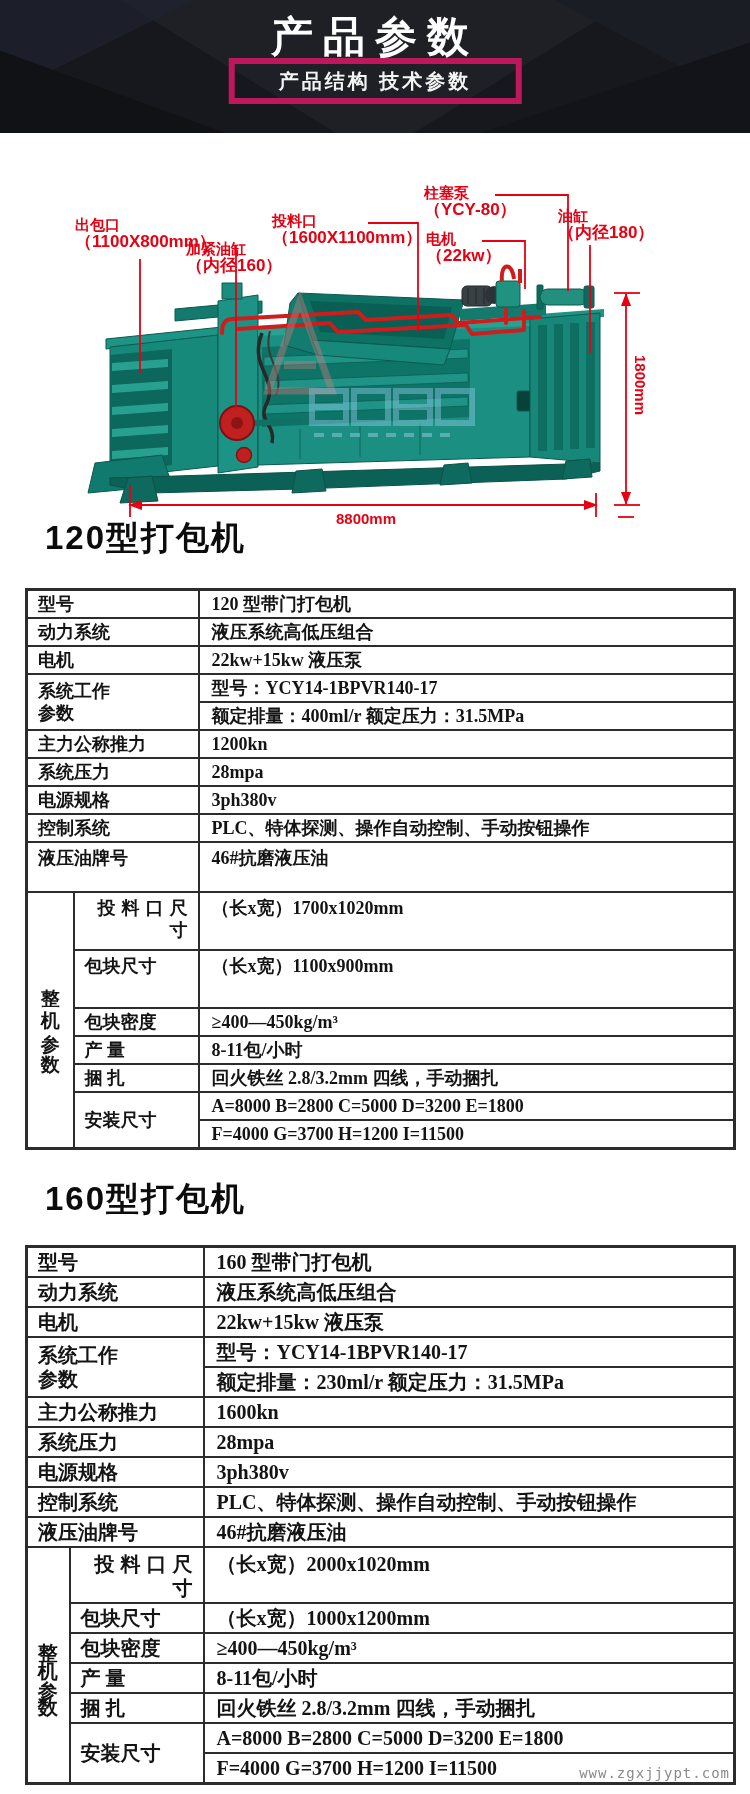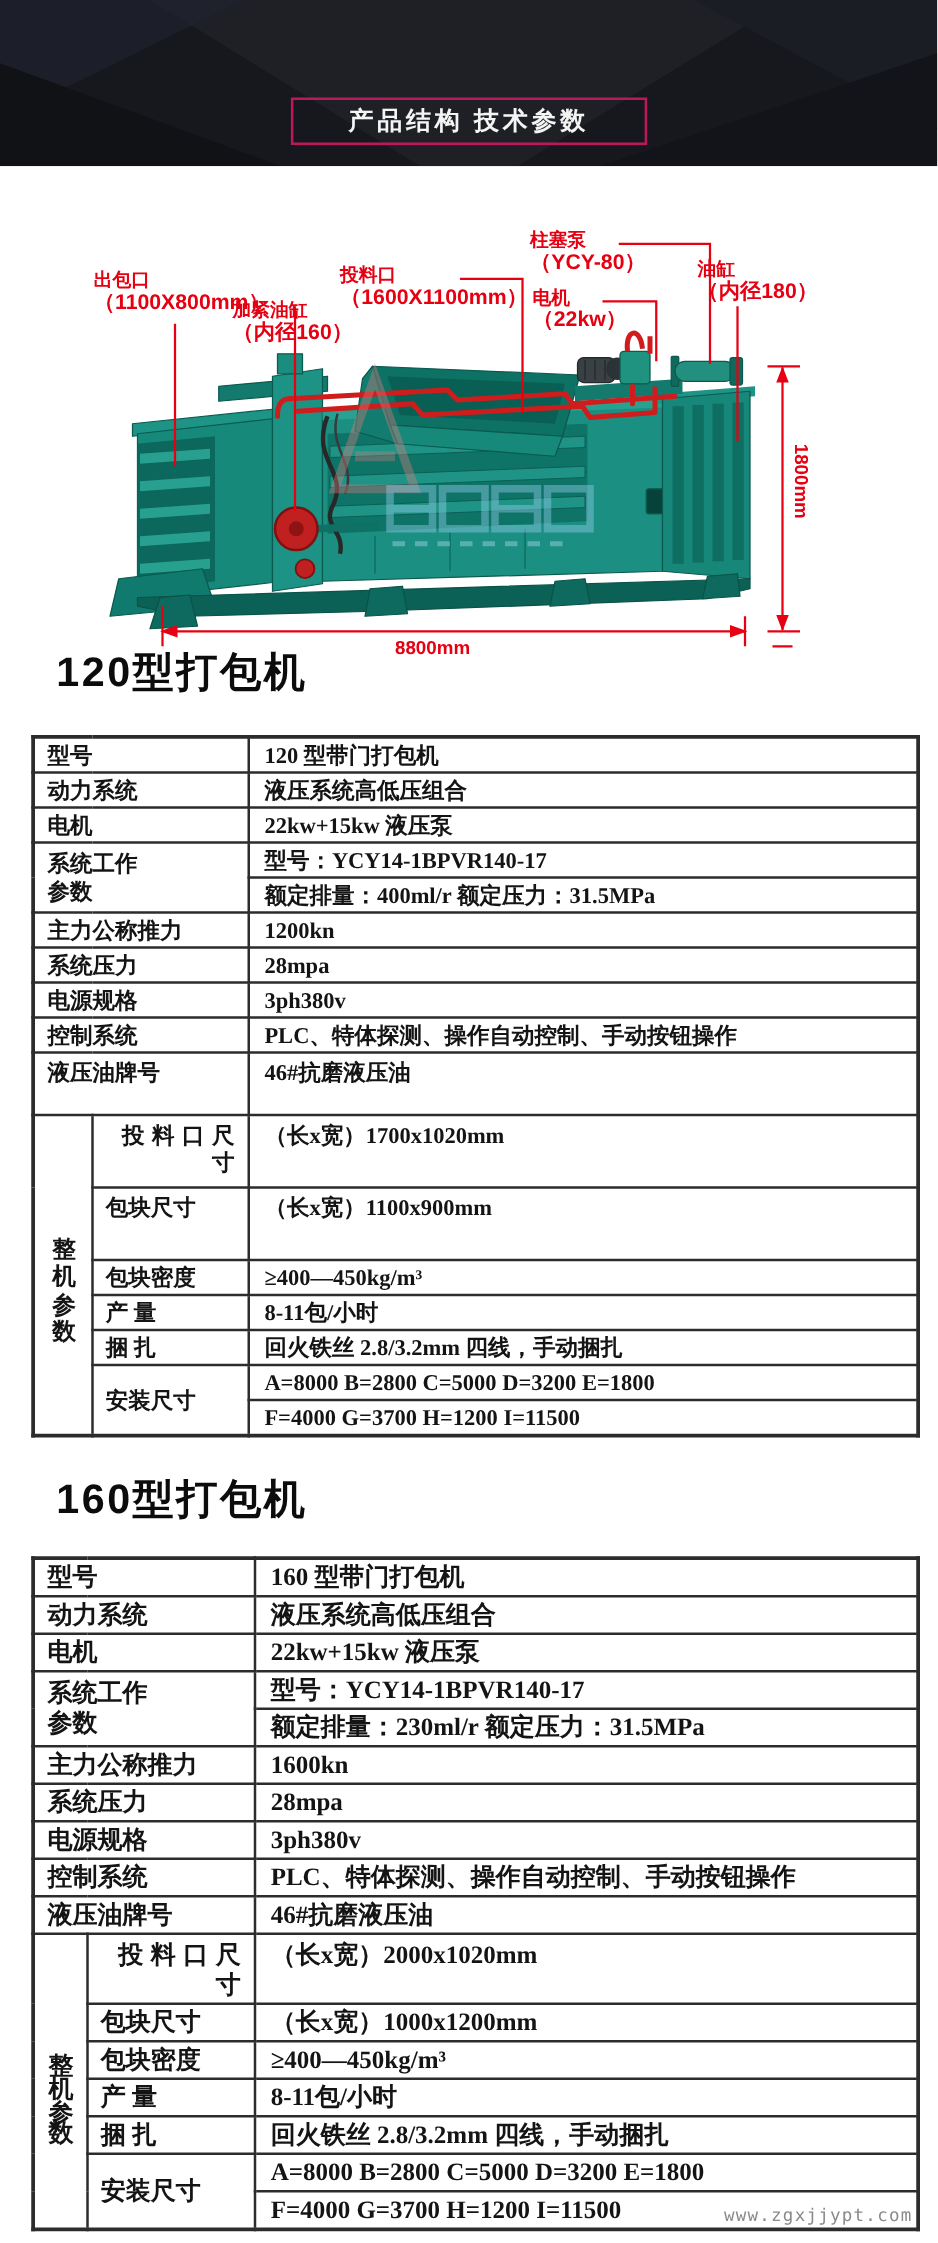--- a/index.html
+++ b/index.html
@@ -10,32 +10,32 @@
   
   .hero { position:absolute; top:0; left:0; width:750px; height:133px; background:#17181d; overflow:hidden; }
   .shard { position:absolute; inset:0; }
   .shard.s1 { background:#1e2026; clip-path:polygon(50% 118%, 16% 0, 84% 0); }
   .shard.s2 { background:#202230; clip-path:polygon(0 0, 26% 0, 0 72%); opacity:.7; }
   .shard.s3 { background:#1b1d24; clip-path:polygon(74% 0, 100% 0, 100% 78%); }
   .shard.s4 { background:#111216; clip-path:polygon(0 38%, 0 100%, 30% 100%); }
   .shard.s5 { background:#131419; clip-path:polygon(100% 32%, 100% 100%, 64% 100%); }
   .hero-title { position:absolute; top:14px; left:0; width:100%; text-align:center; color:#fff;
                 font:bold 42px/46px "Liberation Sans","DejaVu Sans",sans-serif; letter-spacing:10px; }
-  .hero-sub { position:absolute; top:78px; left:50%; transform:translateX(-50%);
-              border:2px solid #be185d; color:#f4f4f4; padding:4px 44px; letter-spacing:3px;
+  .hero-sub { position:absolute; top:58px; left:50%; transform:translateX(-50%);
+              border:6px solid #be185d; color:#f4f4f4; padding:4px 44px; letter-spacing:3px;
               font:bold 20px/26px "Liberation Sans","DejaVu Sans",sans-serif; white-space:nowrap; }
 
   
   .figure { position:absolute; top:133px; left:0; width:750px; height:430px; background:#fff; }
   .fig-svg { position:absolute; top:0; left:0; }
   .ann { position:absolute; color:#e60012; white-space:nowrap;
          font:bold 15px/17px "Liberation Sans","DejaVu Sans",sans-serif; }
   .ann .spec { font-size:17px; }
   .dim-label { position:absolute; color:#e60012; font:bold 15px/16px "Liberation Sans","DejaVu Sans",sans-serif; }
-  .dim-len { left:316px; top:378px; width:80px; text-align:left; }
+  .dim-len { left:316px; top:378px; width:80px; text-align:right; }
   .dim-h   { left:609px; top:244px; width:62px; text-align:center; transform:rotate(90deg); }
 
   
   .sec-h { position:absolute; left:45px; color:#0c0c0c;
            font:bold 33px/38px "Liberation Sans","DejaVu Sans",sans-serif; letter-spacing:2px; }
   .sec-h.h1 { top:519px; }
   .sec-h.h2 { top:1180px; }
 
   
   table.spec { position:absolute; left:25px; width:708px; border-collapse:collapse;
@@ -63,20 +63,21 @@
 <body>
 
 <div class="page">
 
   <div class="hero">
     <div class="shard s1"></div>
     <div class="shard s2"></div>
     <div class="shard s3"></div>
     <div class="shard s4"></div>
     <div class="shard s5"></div>
+    <div class="hero-title">产品参数</div>
     <div class="hero-sub">产品结构 技术参数</div>
   </div>
 
   <div class="figure">
     <svg class="fig-svg" width="750" height="420" viewBox="0 0 750 420">
 
       <g stroke-linejoin="round">
 
         <polygon points="106,206 222,194 222,204 106,216" fill="#1e9486" stroke="#0b5a4f"></polygon>
         <polygon points="110,214 218,202 218,333 110,345" fill="#17897b" stroke="#0b5a4f"></polygon>

